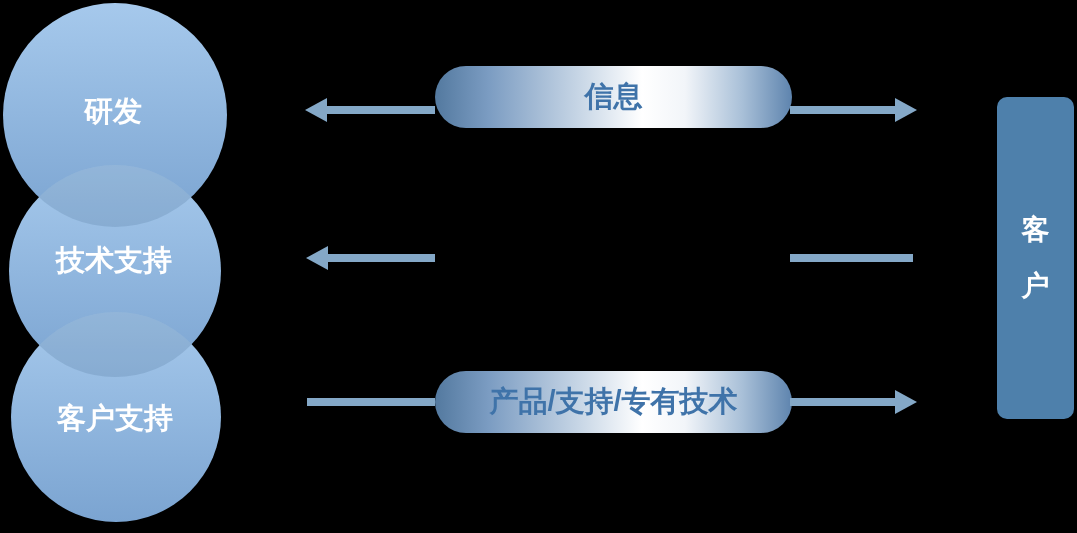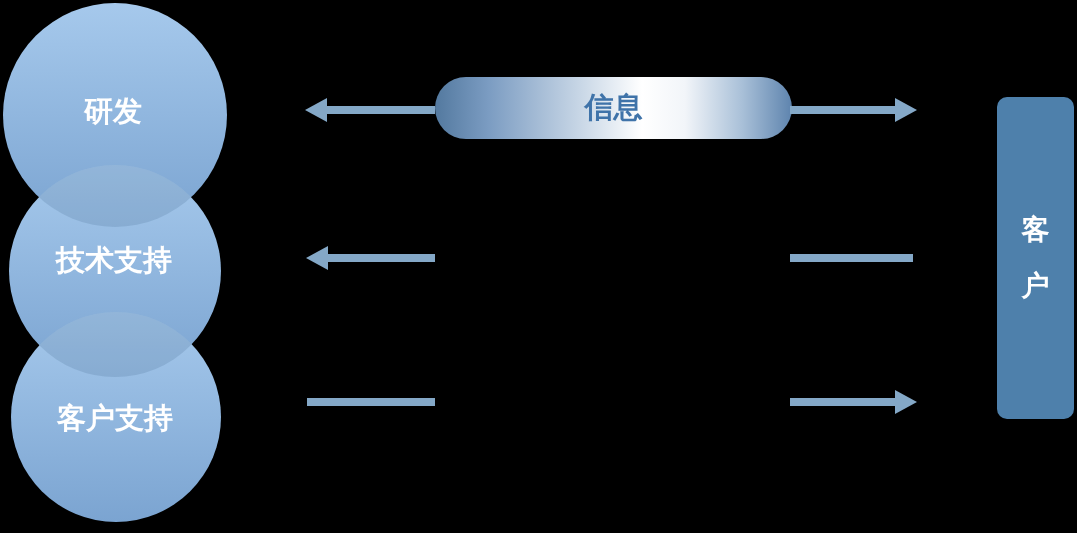--- a/index.html
+++ b/index.html
@@ -25,21 +25,21 @@
   
   .pill{
     position:absolute;left:435px;width:357px;height:62px;
     border-radius:31px;
     background:linear-gradient(90deg,
       #53799f 0%, #7b9cc2 15%, #c6d5e5 40%, #ffffff 58%,
       #f2f5f9 70%, #a9c0d8 86%, #5e84ae 100%);
     display:flex;align-items:center;justify-content:center;
     color:var(--pill-text);font-size:29px;font-weight:bold;
   }
-  .pill-1{top:77px;text-align:right;}
+  .pill-1{top:66px;text-align:right;}
   .pill-2{top:227px;}
   .pill-3{top:371px;}
   
   .arrow{position:absolute;display:flex;align-items:center;height:24px;}
   .shaft{flex:1;height:8px;background:var(--arrow);}
   .line{position:absolute;height:8px;background:var(--arrow);}
   .tri-left{width:0;height:0;border-top:12px solid transparent;
     border-bottom:12px solid transparent;border-right:22px solid var(--arrow);}
   .tri-right{width:0;height:0;border-top:12px solid transparent;
     border-bottom:12px solid transparent;border-left:22px solid var(--arrow);}
@@ -97,20 +97,23 @@
     <div class="tri-right"></div>
   </div>
 
   <div class="arrow arr-2-left">
     <div class="tri-left"></div>
     <div class="shaft"></div>
   </div>
   <div class="line line-2-right"></div>
 
   <div class="line line-3-left"></div>
+  <div class="pill pill-3">
+    <span>产品/支持/专有技术</span>
+  </div>
   <div class="arrow arr-3-right">
     <div class="shaft"></div>
     <div class="tri-right"></div>
   </div>
 
   <div class="customer">
     <span>客</span>
     <span>户</span>
   </div>
 

